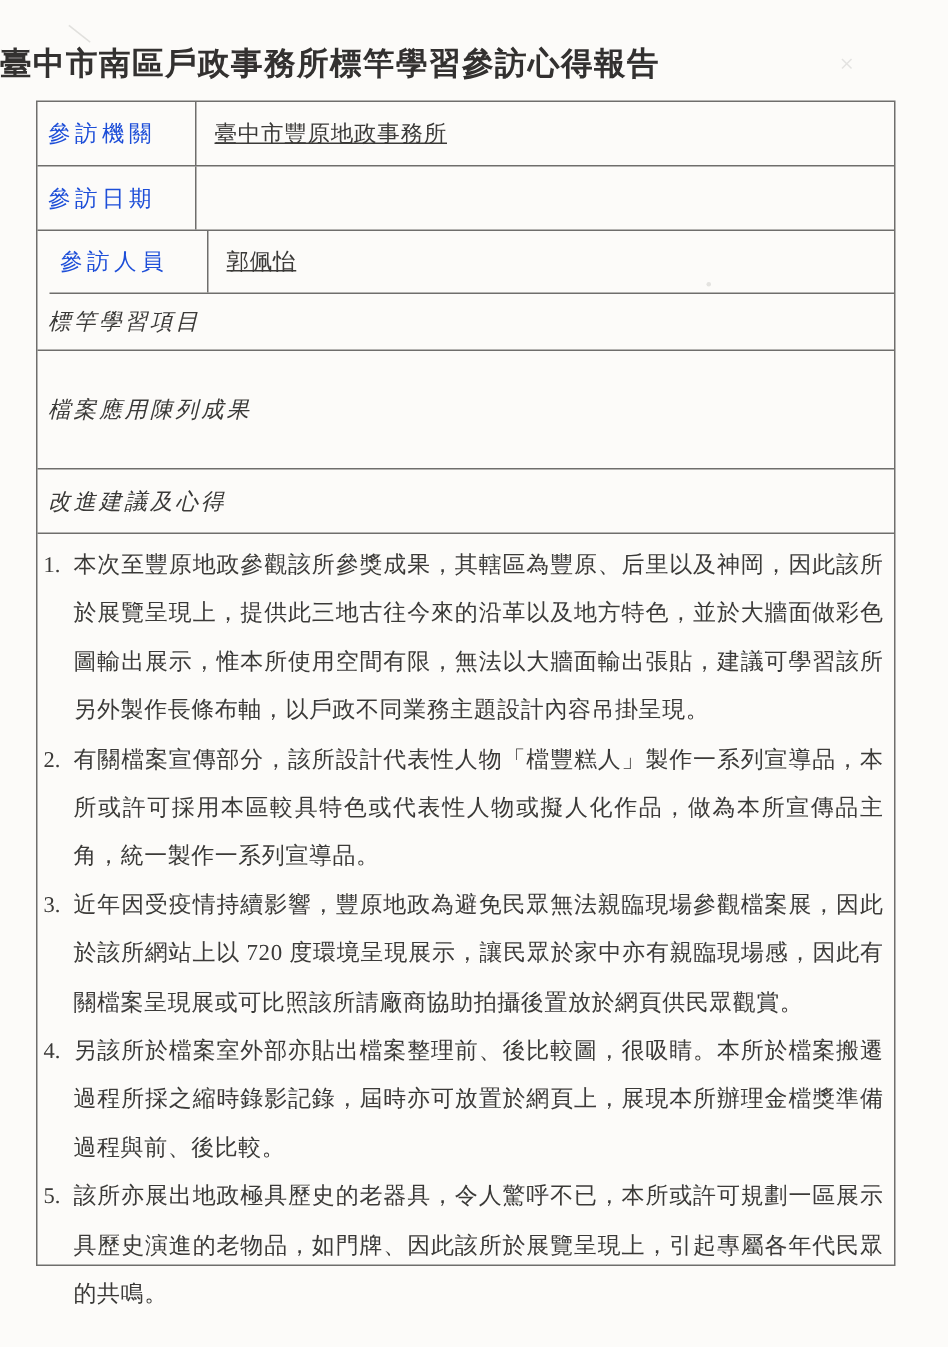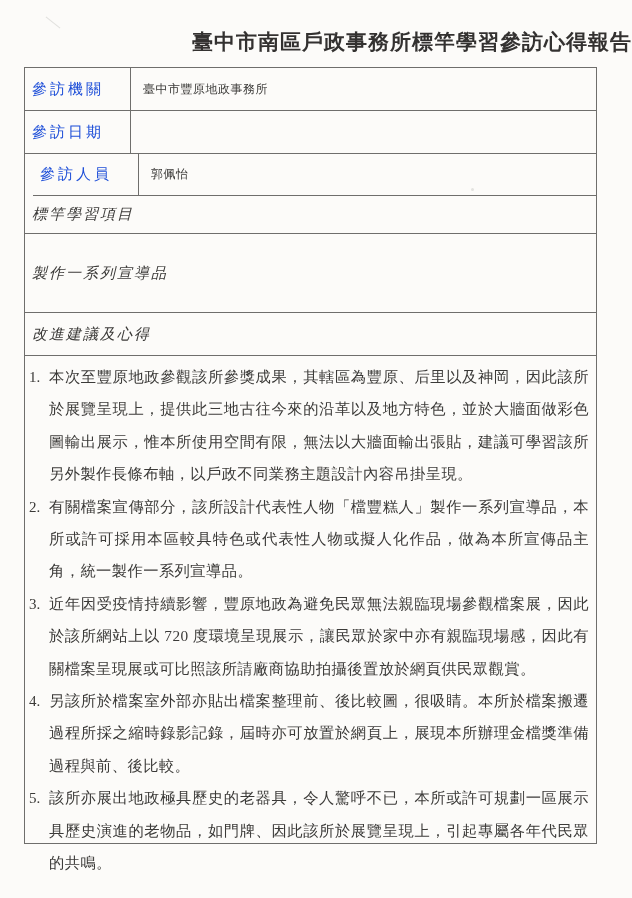--- a/index.html
+++ b/index.html
@@ -41,21 +41,21 @@
   .artifact-dot {
     left: 471px; top: 188px; width: 3px; height: 3px;
     border-radius: 50%; opacity: .25;
   }
 
   .page-title {
     position: absolute;
     top: 28px;
     left: 0;
     width: 100%;
-    text-align: right;
+    text-align: left;
     font-size: 21px;
     font-weight: 700;
     letter-spacing: 1px;
     color: #333130;
   }
 
   .report-table {
     position: absolute;
     left: 24px;
     top: 67px;
@@ -85,23 +85,24 @@
     font-size: 15px;
     letter-spacing: 3px;
     color: #1d4ed8;
   }
 
   .value-cell {
     flex: 1;
     display: flex;
     align-items: center;
     padding-left: 12px;
-    font-size: 12px;
+    font-size: 15px;
     letter-spacing: .5px;
     color: #3b3a38;
+    text-decoration: underline;
   }
 
   .full-cell {
     flex: 1;
     display: flex;
     align-items: center;
     padding-left: 7px;
     font-size: 15px;
     letter-spacing: 2px;
     color: #3b3a38;
@@ -163,21 +164,21 @@
   <div class="trow row-h42">
     <div class="label-cell">參訪人員</div>
     <div class="value-cell">郭佩怡</div>
   </div>
 
   <div class="trow row-h38">
     <div class="full-cell">標竿學習項目</div>
   </div>
 
   <div class="trow row-h79">
-    <div class="full-cell">製作一系列宣導品</div>
+    <div class="full-cell">檔案應用陳列成果</div>
   </div>
 
   <div class="trow row-h43">
     <div class="full-cell">改進建議及心得</div>
   </div>
 
   <div class="trow row-notes">
     <div class="notes-cell">
 
       <div class="note-item">

